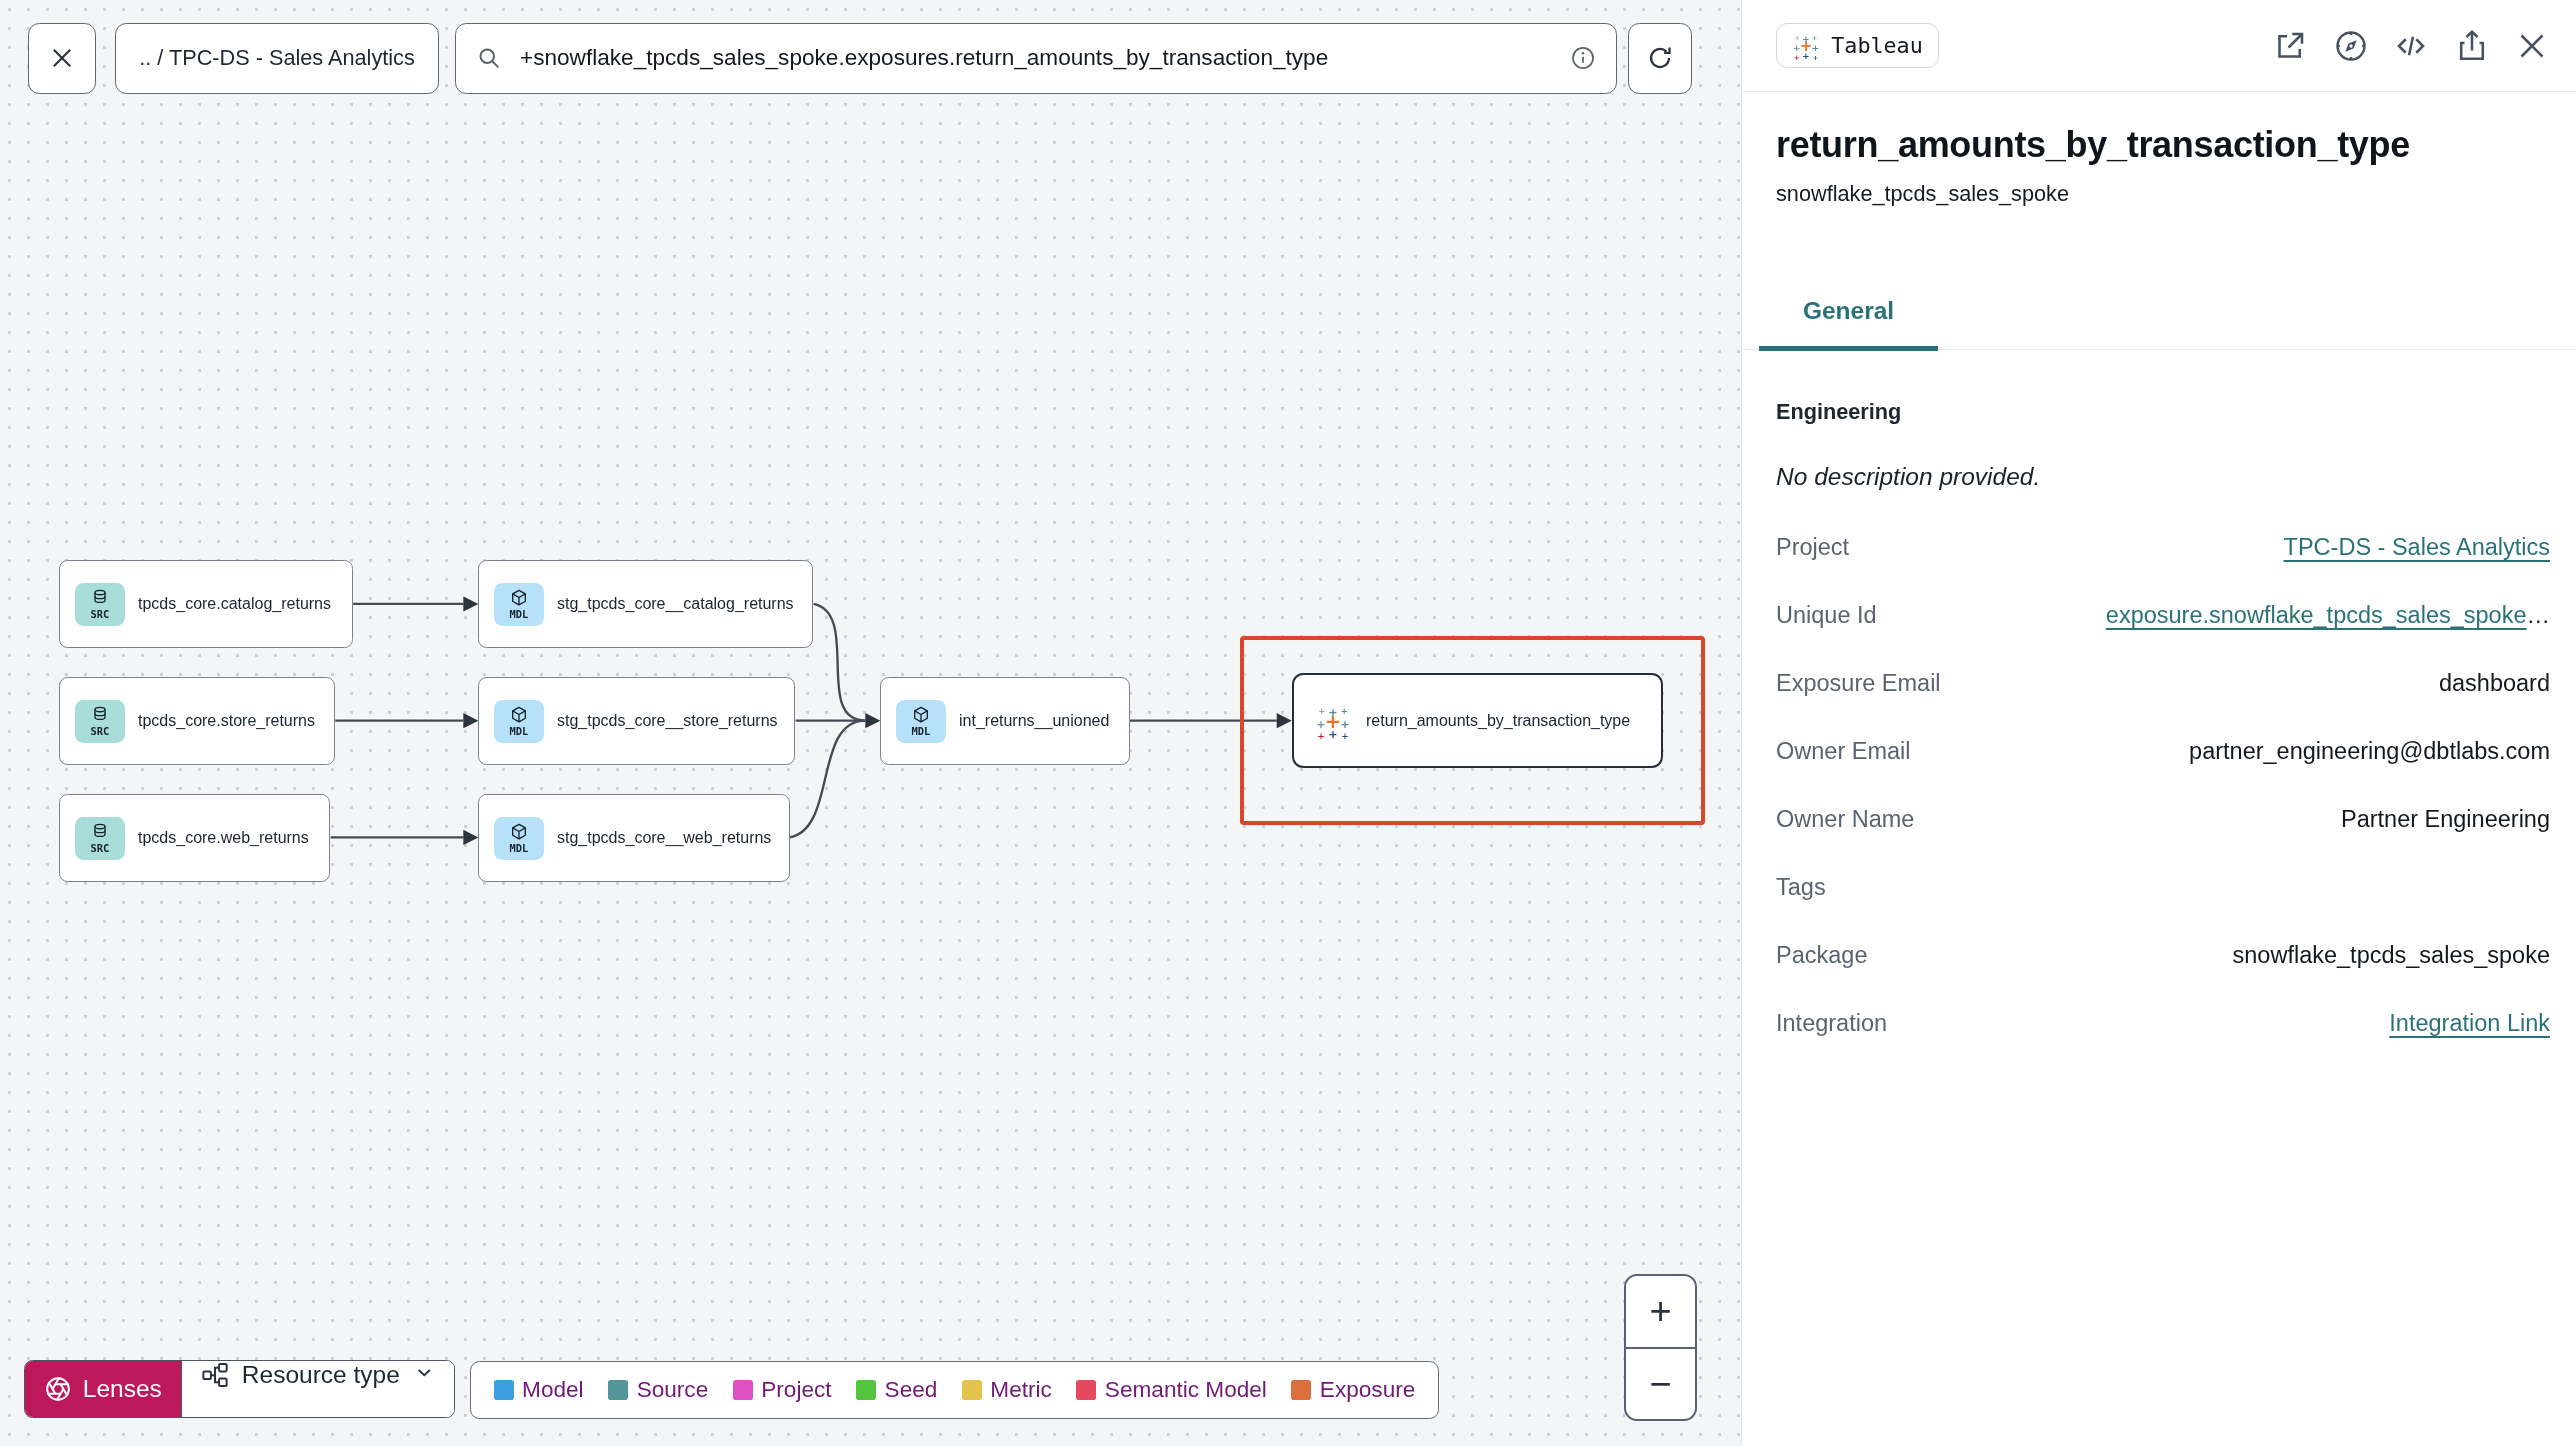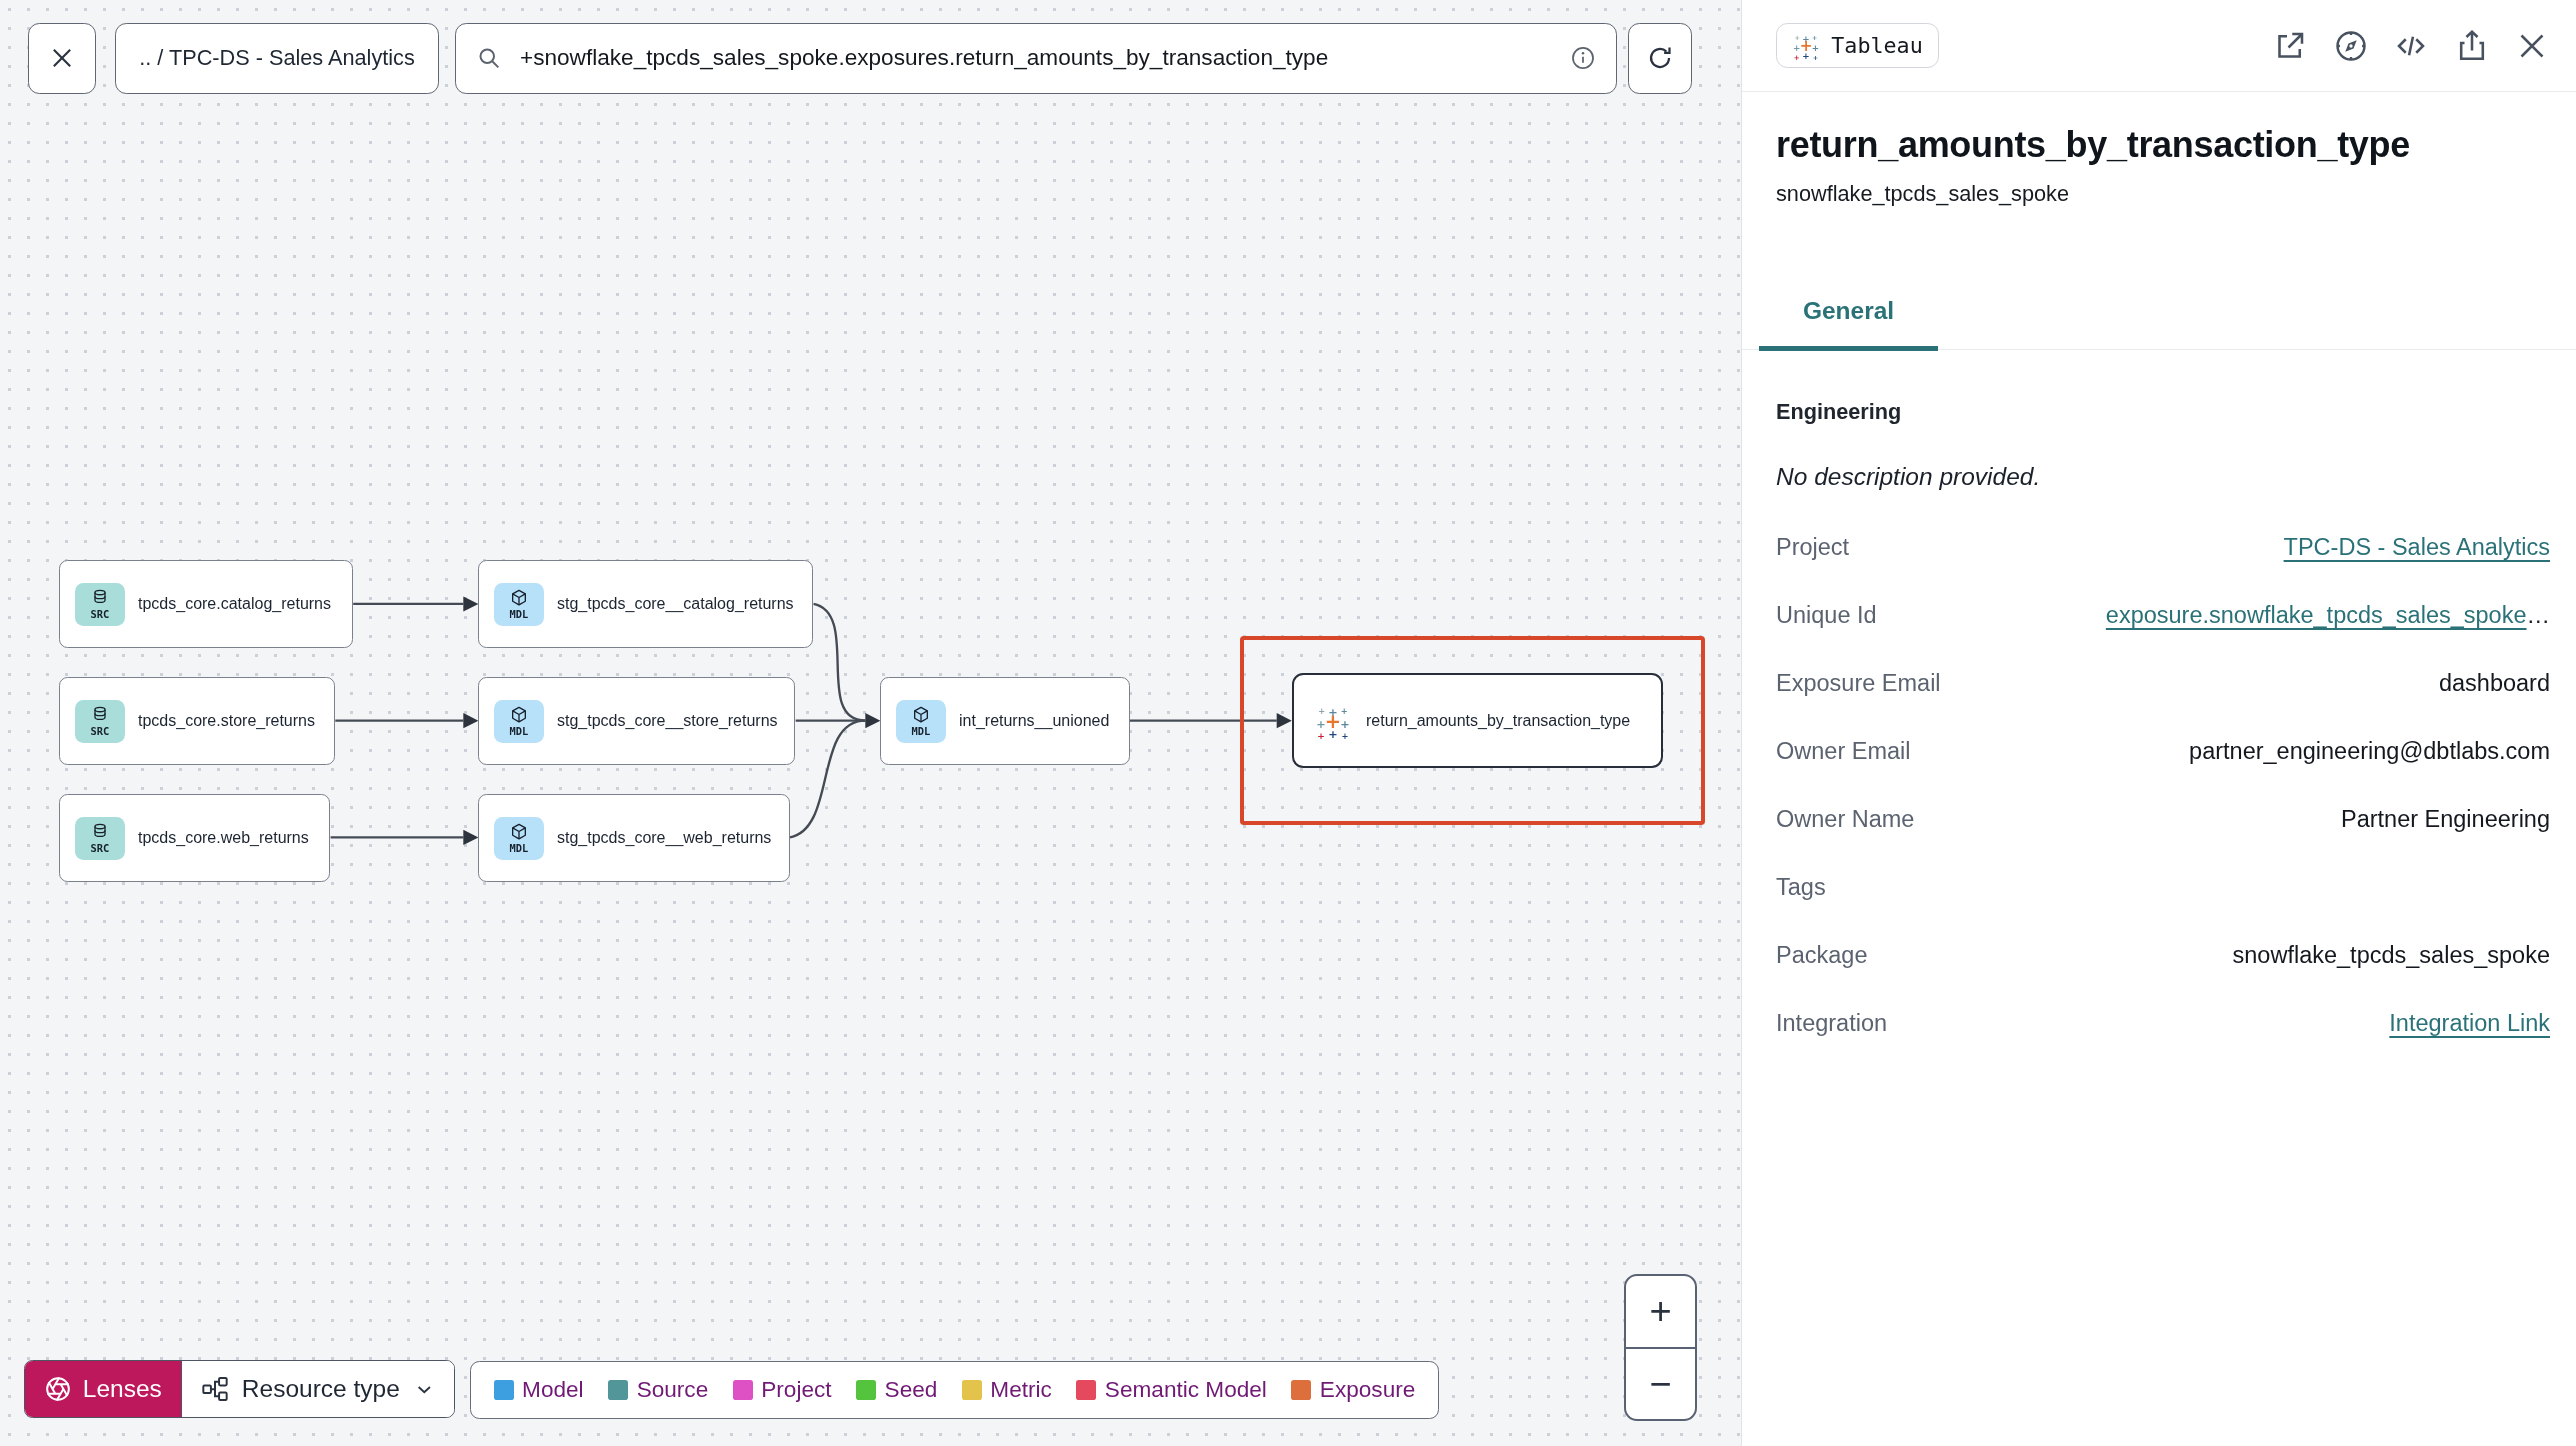--- a/index.html
+++ b/index.html
@@ -60,21 +60,21 @@
   
   .lens-group {
     position:absolute; left:23.5px; top:1360px; height:58px; display:flex;
     border:1.9px solid #4d5562; border-radius:8.5px; overflow:hidden; background:#fff;
   }
   .lenses-btn {
     background:#be185d; color:#fff; display:flex; align-items:center; gap:11.3px;
     padding:0 19px; font-size:24.5px; cursor:pointer;
   }
   .resource-btn {
-    background:#fff; color:#1f2733; display:flex; align-items:center; gap:13px;
+    background:#fff; color:#1f2733; display:flex; align-items:flex-start; gap:13px;
     padding:0 19px; font-size:24.5px; cursor:pointer;
   }
   .legend {
     position:absolute; left:470px; top:1361px; height:58px; background:#fff;
     border:1.9px solid #666d79; border-radius:9.4px; display:flex; align-items:center;
     gap:24.5px; padding:0 22.6px;
   }
   .legend-item { display:flex; align-items:center; gap:8.5px; font-size:22.6px; color:#701a75; }
   .swatch { width:20px; height:20px; border-radius:2.8px; flex:none; }
 

